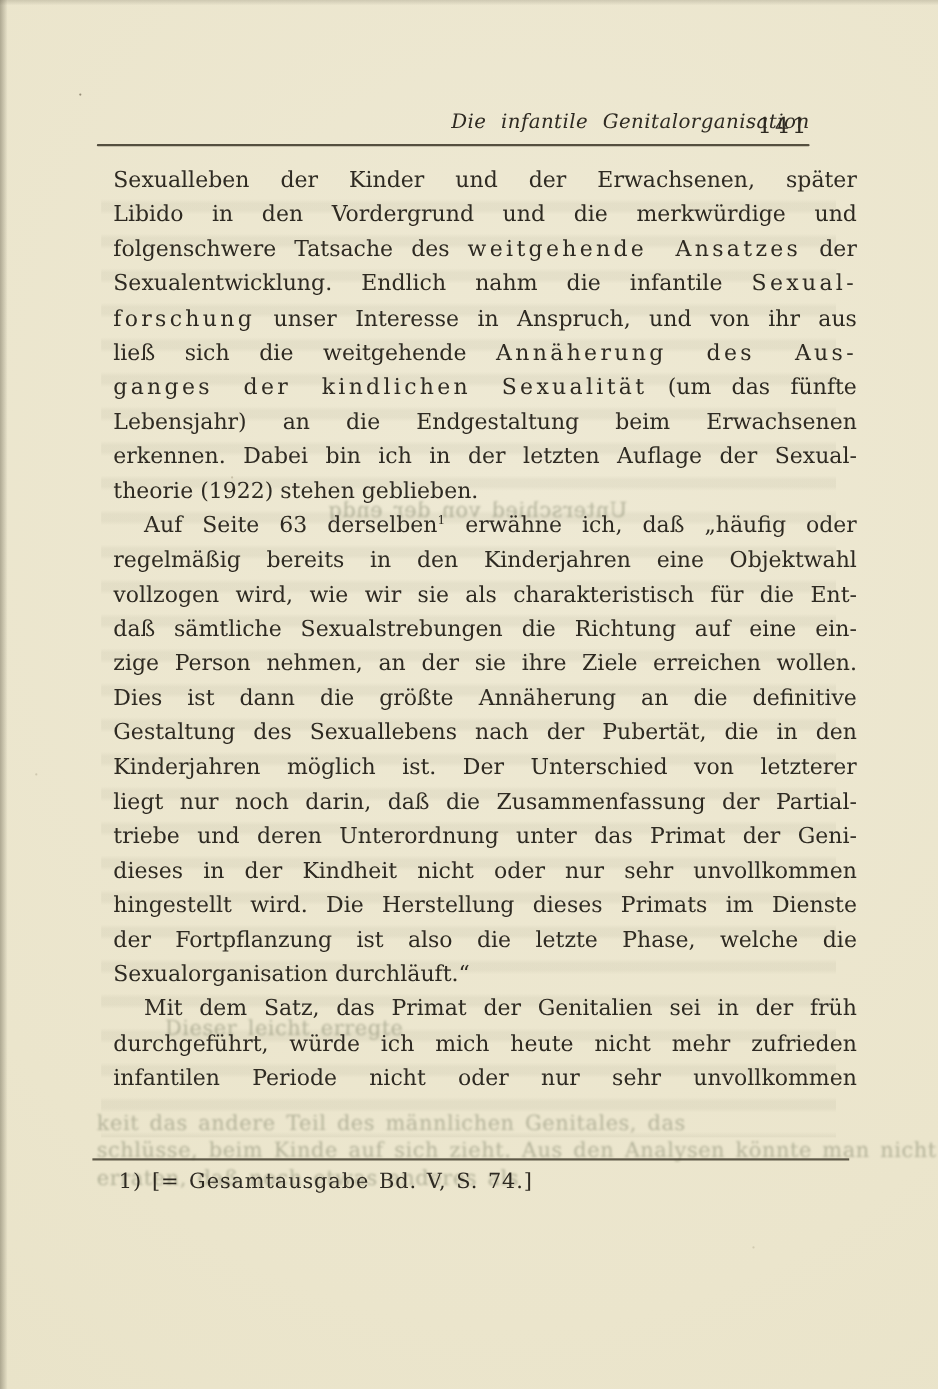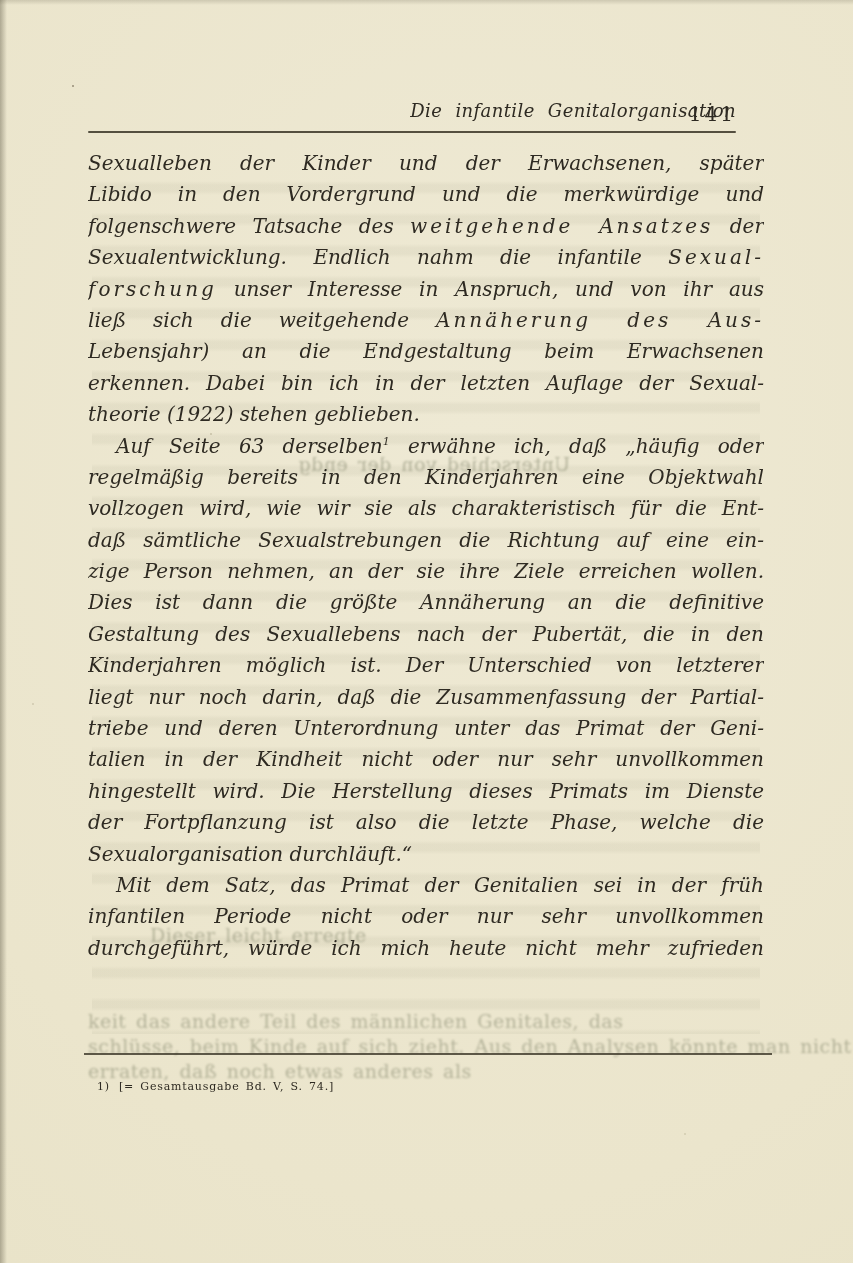--- a/index.html
+++ b/index.html
@@ -41,31 +41,31 @@
     background:repeating-linear-gradient(180deg,
       rgba(140,138,112,0) 0px, rgba(140,138,112,0) 15px,
       rgba(140,138,112,.09) 19px, rgba(140,138,112,.09) 25px,
       rgba(140,138,112,0) 29px, rgba(140,138,112,0) 31.4px);}
 
   .ghost-layer{position:absolute;inset:0;}
   .ghost{position:absolute;font-size:19px;color:rgba(106,110,84,.42);
     filter:blur(1.1px);white-space:nowrap;letter-spacing:.5px;word-spacing:3px;}
   .ghost.mirror{transform:scaleX(-1);}
 
-  .body-text{position:absolute;left:88px;top:148px;width:676px;font-size:20px;font-style:italic;}
+  .body-text{position:absolute;left:103px;top:148px;width:676px;font-size:20px;}
   .line{height:31.4px;line-height:31.4px;text-align:justify;text-align-last:justify;overflow:hidden;}
   .line.last{text-align-last:left;}
   .line.indent{text-indent:28px;}
   .sperr{letter-spacing:.15em;word-spacing:.32em;}
   .line sup{font-size:11px;vertical-align:super;line-height:0;}
 
   .fn-rule{position:absolute;left:84px;top:1053px;width:688px;height:1.6px;
     background:rgba(58,52,38,.8);}
-  .footnote{position:absolute;left:97px;top:1063px;font-size:11px;
-    letter-spacing:.8px;word-spacing:2px;margin-top:17px;}
+  .footnote{position:absolute;left:108px;top:1063px;font-size:19px;
+    letter-spacing:.8px;word-spacing:2px;}
   .footnote .fn-marker{margin-right:9px;}
 </style>
 </head>
 <body>
 
 <div class="page">
 
   <div class="edge-left"></div>
   <div class="edge-top"></div>
   <div class="specks"></div>
@@ -85,40 +85,41 @@
   </div>
   <div class="hdr-rule"></div>
 
   <div class="body-text">
       <div class="line"><span>Sexualleben der Kinder und der Erwachsenen, später</span></div>
       <div class="line"><span>Libido in den Vordergrund und die merkwürdige und</span></div>
       <div class="line"><span>folgenschwere Tatsache des </span><span class="sperr">weitgehende Ansatzes</span><span> der</span></div>
       <div class="line"><span>Sexualentwicklung. Endlich nahm die infantile </span><span class="sperr">Sexual-</span></div>
       <div class="line"><span class="sperr">forschung</span><span> unser Interesse in Anspruch, und von ihr aus</span></div>
       <div class="line"><span>ließ sich die weitgehende </span><span class="sperr">Annäherung des Aus-</span></div>
+      <div class="line"><span class="sperr">ganges der kindlichen Sexualität</span><span> (um das fünfte</span></div>
       <div class="line"><span>Lebensjahr) an die Endgestaltung beim Erwachsenen</span></div>
       <div class="line"><span>erkennen. Dabei bin ich in der letzten Auflage der Sexual-</span></div>
       <div class="line last"><span>theorie (1922) stehen geblieben.</span></div>
       <div class="line indent"><span>Auf Seite 63 derselben</span><sup>1</sup><span> erwähne ich, daß „häufig oder</span></div>
       <div class="line"><span>regelmäßig bereits in den Kinderjahren eine Objektwahl</span></div>
       <div class="line"><span>vollzogen wird, wie wir sie als charakteristisch für die Ent-</span></div>
       <div class="line"><span>daß sämtliche Sexualstrebungen die Richtung auf eine ein-</span></div>
       <div class="line"><span>zige Person nehmen, an der sie ihre Ziele erreichen wollen.</span></div>
       <div class="line"><span>Dies ist dann die größte Annäherung an die definitive</span></div>
       <div class="line"><span>Gestaltung des Sexuallebens nach der Pubertät, die in den</span></div>
       <div class="line"><span>Kinderjahren möglich ist. Der Unterschied von letzterer</span></div>
       <div class="line"><span>liegt nur noch darin, daß die Zusammenfassung der Partial-</span></div>
       <div class="line"><span>triebe und deren Unterordnung unter das Primat der Geni-</span></div>
-      <div class="line"><span>talien in der Kindheit nicht oder nur sehr unvollkommen</span></div>
+      <div class="line"><span>dieses in der Kindheit nicht oder nur sehr unvollkommen</span></div>
       <div class="line"><span>hingestellt wird. Die Herstellung dieses Primats im Dienste</span></div>
       <div class="line"><span>der Fortpflanzung ist also die letzte Phase, welche die</span></div>
       <div class="line last"><span>Sexualorganisation durchläuft.“</span></div>
       <div class="line indent"><span>Mit dem Satz, das Primat der Genitalien sei in der früh</span></div>
+      <div class="line"><span>durchgeführt, würde ich mich heute nicht mehr zufrieden</span></div>
       <div class="line"><span>infantilen Periode nicht oder nur sehr unvollkommen</span></div>
-      <div class="line"><span>durchgeführt, würde ich mich heute nicht mehr zufrieden</span></div>
     </div>
 
   <div class="fn-rule"></div>
   <div class="footnote">
     <span class="fn-marker">1)</span><span>[= Gesamtausgabe Bd. V, S. 74.]</span>
   </div>
 
 </div>
 
 </body></html>

